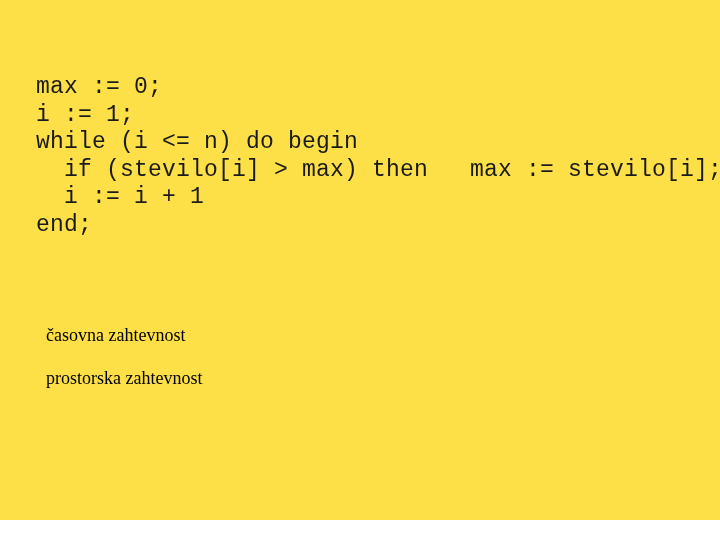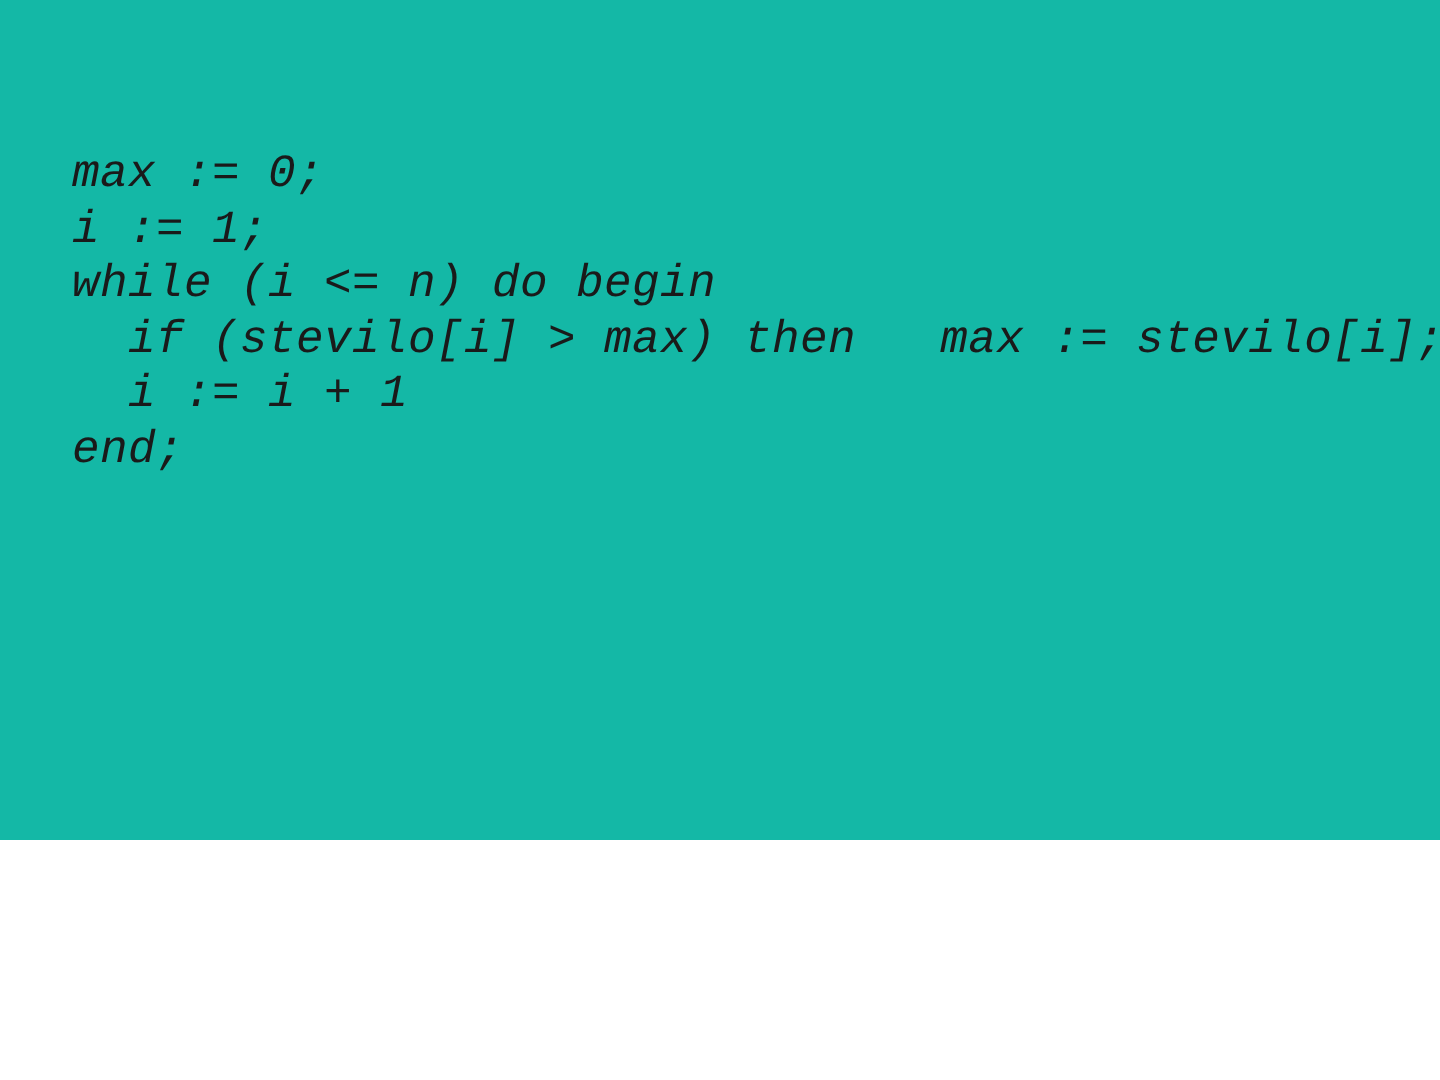--- a/index.html
+++ b/index.html
@@ -9,23 +9,22 @@
   }
   body {
     width: 720px;
     height: 540px;
     overflow: hidden;
     font-family: "Liberation Sans", sans-serif;
   }
   .slide {
     position: relative;
     width: 720px;
-    height: 420px;
-    background: #14b8a6;
-    font-style: italic;
+    height: 520px;
+    background: #fde047;
   }
 
   
   .code-block {
     position: absolute;
     left: 36px;
     top: 74px;
     width: 690px;
   }
   .code-line {
@@ -61,14 +60,18 @@
 
   <div class="code-block">
     <div class="code-line">max := 0;</div>
     <div class="code-line">i := 1;</div>
     <div class="code-line">while (i &lt;= n) do begin</div>
     <div class="code-line">  if (stevilo[i] &gt; max) then   max := stevilo[i];</div>
     <div class="code-line">  i := i + 1</div>
     <div class="code-line">end;</div>
   </div>
 
+  <div class="captions">
+    <div class="caption-line first">časovna zahtevnost</div>
+    <div class="caption-line second">prostorska zahtevnost</div>
+  </div>
 
 </div>
 
 </body></html>

